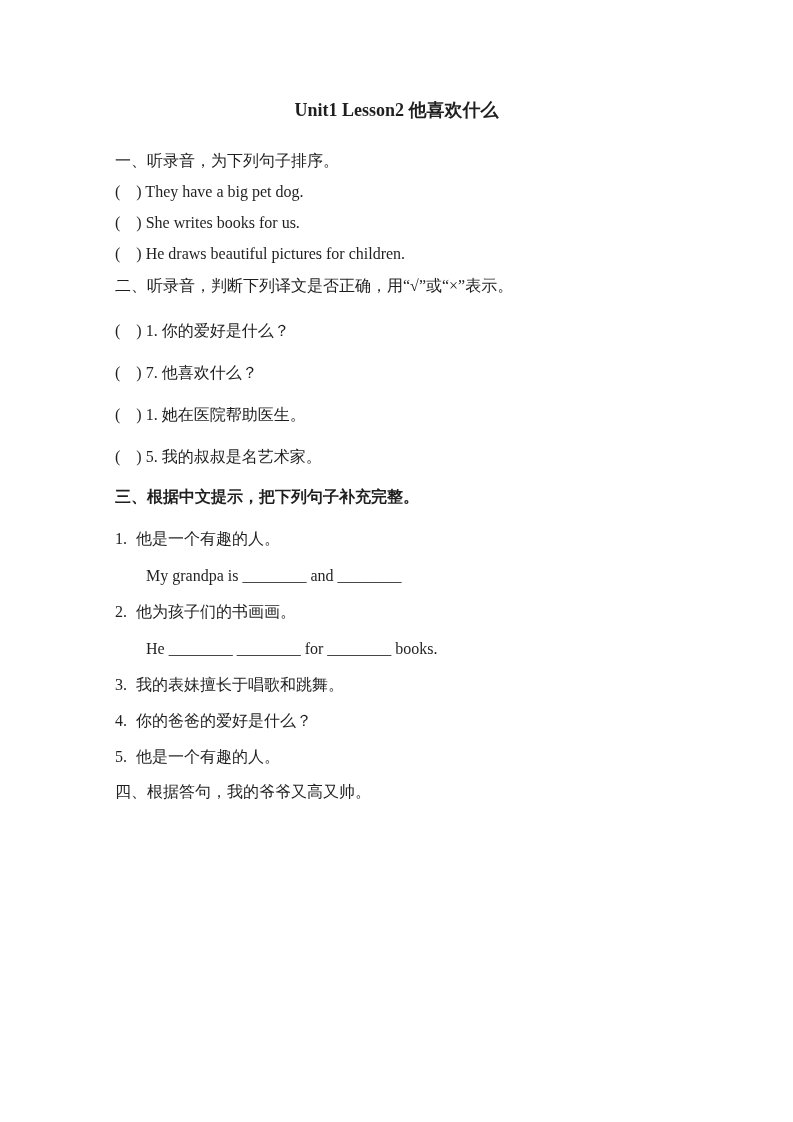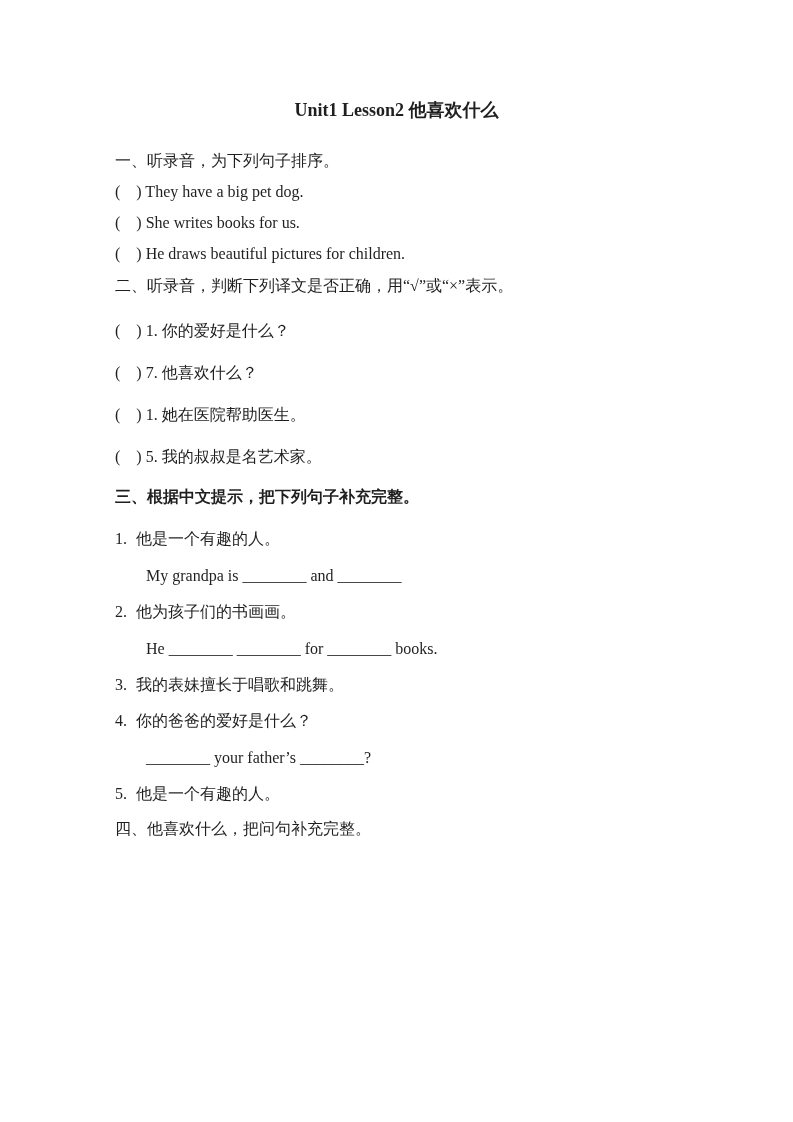--- a/index.html
+++ b/index.html
@@ -67,20 +67,19 @@
 
     <div class="line fill-cn first"><span class="num">1.</span><span>他是一个有趣的人。</span></div>
     <div class="line fill-en">My grandpa is ________ and ________</div>
 
     <div class="line fill-cn"><span class="num">2.</span><span>他为孩子们的书画画。</span></div>
     <div class="line fill-en">He ________ ________ for ________ books.</div>
 
     <div class="line fill-cn"><span class="num">3.</span><span>我的表妹擅长于唱歌和跳舞。</span></div>
 
     <div class="line fill-cn"><span class="num">4.</span><span>你的爸爸的爱好是什么？</span></div>
-    <div class="line fill-en">________ your father’s ________?</div>
 
     <div class="line fill-cn"><span class="num">5.</span><span>他是一个有趣的人。</span></div>
 
-    <div id="s4h" class="line sec-head">四、他喜欢什么，把问句补充完整。</div>
+    <div id="s4h" class="line sec-head">四、根据答句，我的爷爷又高又帅。</div>
 
   </div>
 </div>
 
 </body></html>

